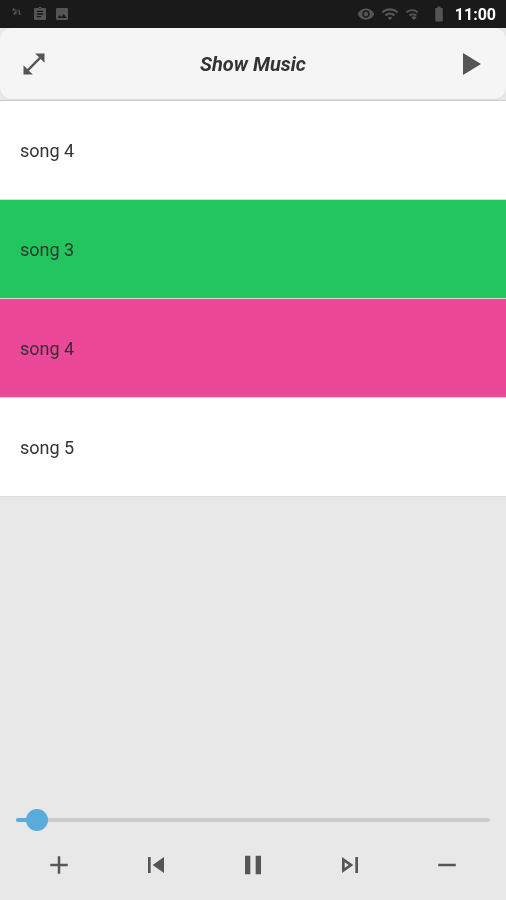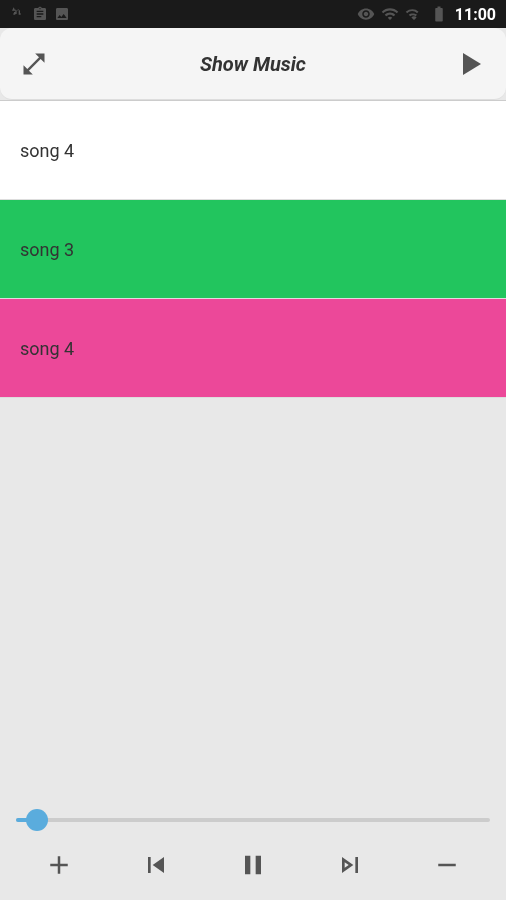--- a/index.html
+++ b/index.html
@@ -253,20 +253,23 @@
 
 <div class="song-item" style="background: rgb(255, 255, 255);">
       <span class="song-name">song 4</span>
     </div>
     <div class="song-item" style="background: #22c55e;">
       <span class="song-name">song 3</span>
     </div>
     <div class="song-item" style="background: #ec4899;">
       <span class="song-name">song 4</span>
     </div>
+    <div class="song-item" style="background: rgb(255, 255, 255);">
+      <span class="song-name">song 5</span>
+    </div>
   </div>
 
 <div class="bottom-area">
 
   <div class="progress-container">
     <div class="progress-track">
       <div class="progress-fill"></div>
       <div class="progress-thumb"></div>
     </div>
   </div>

